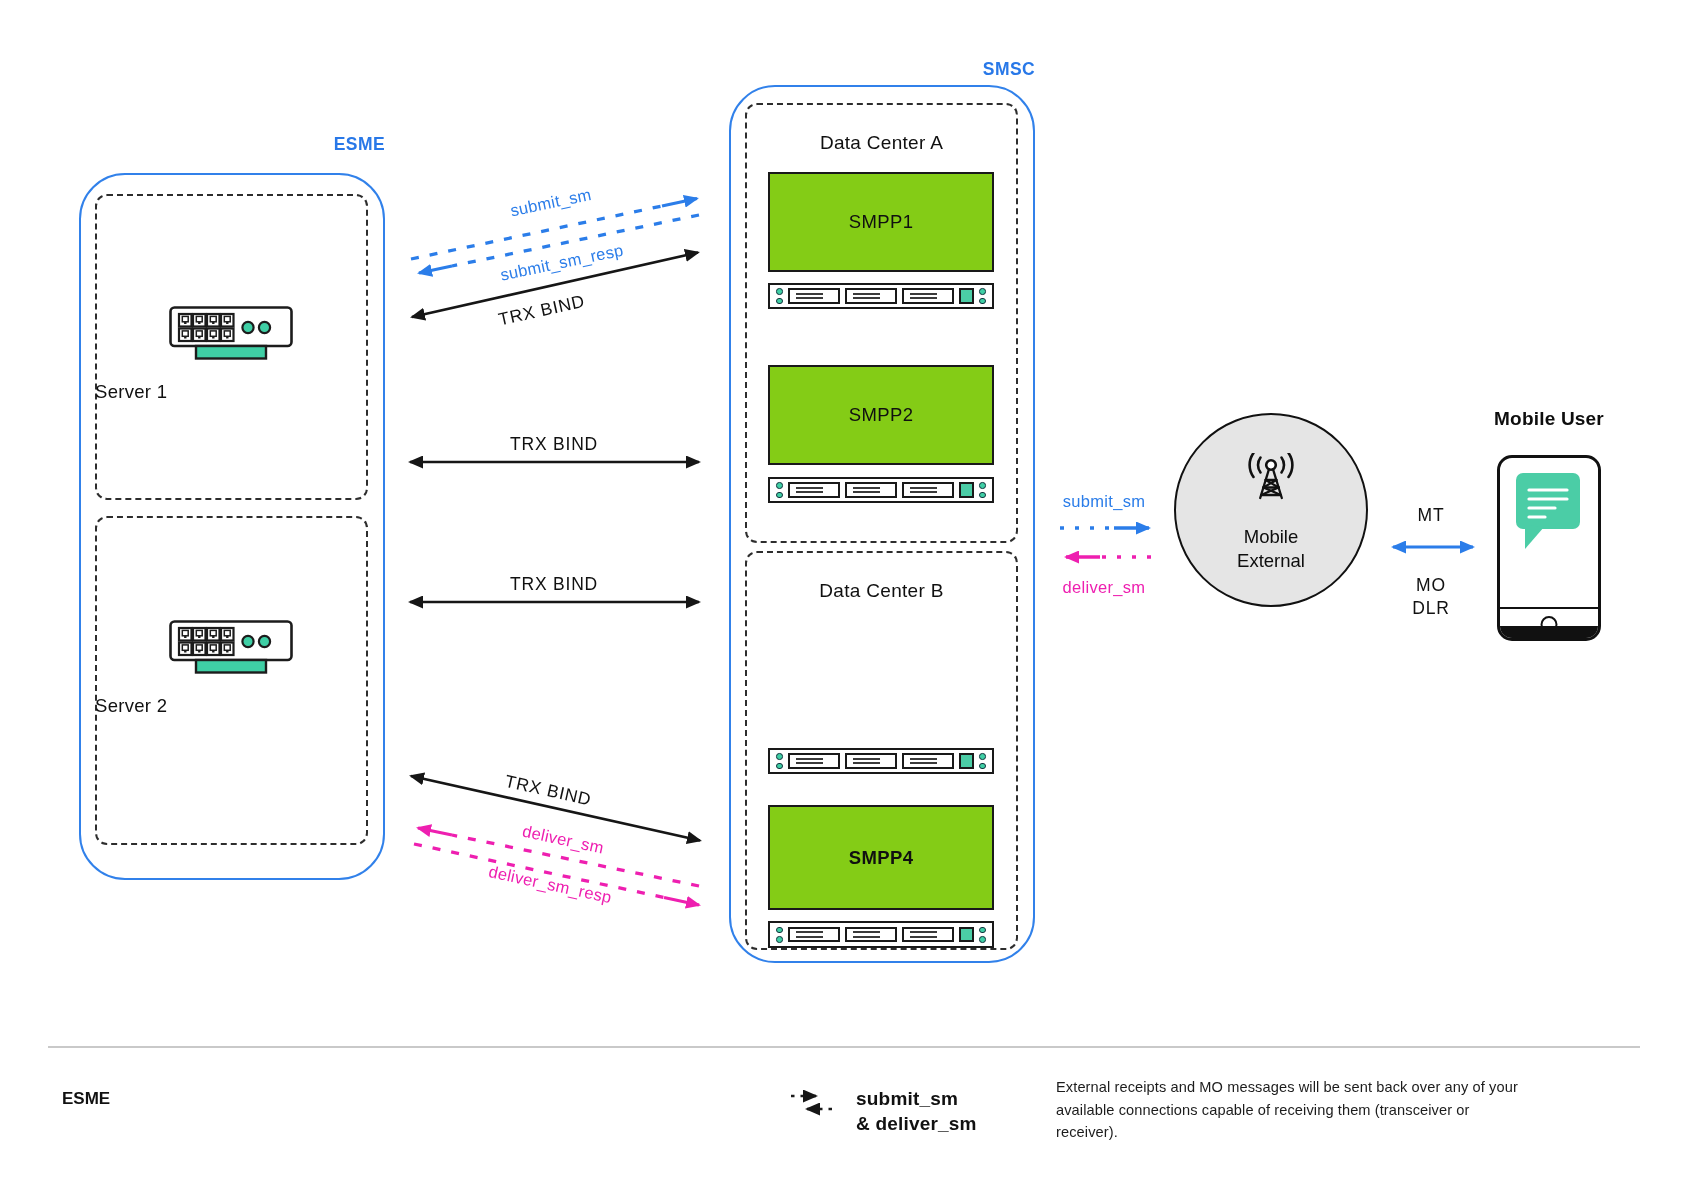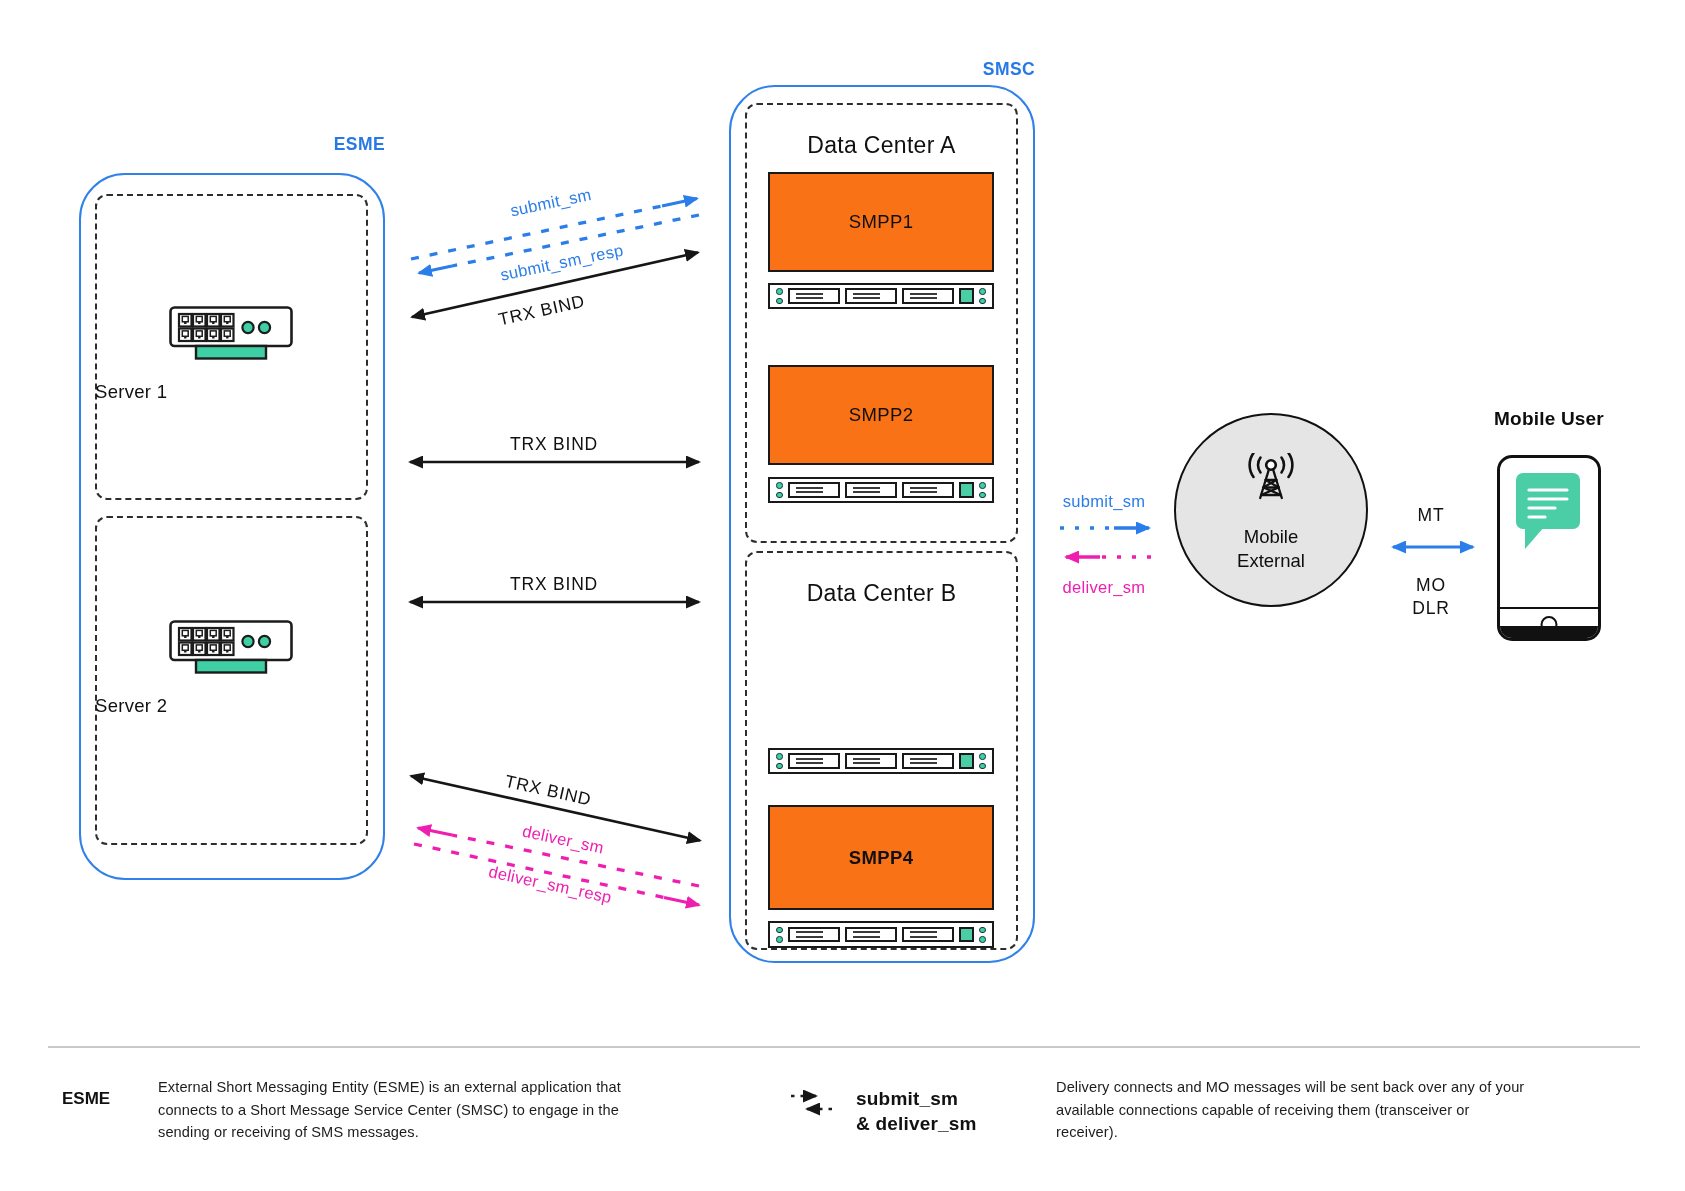--- a/index.html
+++ b/index.html
@@ -4,23 +4,23 @@
 <style>
   html,body{margin:0;padding:0;background:#fff;}
   #canvas{
     position:relative;width:1685px;height:1191px;background:#fff;overflow:hidden;
     font-family:"Liberation Sans",sans-serif;color:#161616;
   }
   .abs{position:absolute;box-sizing:border-box;}
   .blue-container{border:2.6px solid #3181ea;border-radius:46px;background:#fff;}
   .dashed-box{border:2.2px dashed #2d2d2d;border-radius:12px;background:#fff;}
   .group-title{font-size:17.5px;font-weight:700;color:#2878e8;text-align:right;letter-spacing:.4px;}
-  .dc-title{font-size:23px;font-weight:500;color:#101010;text-align:center;letter-spacing:.3px;}
+  .dc-title{font-size:19px;font-weight:500;color:#101010;text-align:center;letter-spacing:.3px;}
   .solid-box{
-    border:2.3px solid #191919;background:#f97316;display:flex;align-items:center;justify-content:center;
+    border:2.3px solid #191919;background:#84cc16;display:flex;align-items:center;justify-content:center;
     font-size:18.5px;font-weight:500;color:#101010;letter-spacing:.4px;
   }
   .node-label{font-size:18.5px;font-weight:500;color:#101010;text-align:left;letter-spacing:.3px;}
   
   .rack{border:2.3px solid #191919;background:#fff;display:flex;align-items:center;justify-content:space-between;padding:0 6px;}
   .rack .dots{display:flex;flex-direction:column;gap:3px;}
   .rack .dot{width:6.5px;height:6.5px;border-radius:50%;border:1.7px solid #11333c;background:#3fcfa5;box-sizing:border-box;}
   .rack .unit{width:52px;height:15.5px;border:2.2px solid #191919;display:flex;flex-direction:column;justify-content:center;gap:2.6px;padding-left:6px;box-sizing:border-box;background:#fff;}
   .rack .unit i{display:block;height:2.2px;background:#3a3a3a;width:27px;}
   .rack .gsq{width:15.5px;height:15.5px;border:2.2px solid #191919;background:#4bcda6;box-sizing:border-box;}
@@ -306,29 +306,28 @@
     <path d="M1393 547 L1473 547" stroke="#2b7de9" stroke-width="3.2" fill="none" marker-start="url(#mb)" marker-end="url(#mb)"></path>
     <text class="flow-label-lg" x="1431" y="521" fill="#111" text-anchor="middle">MT</text>
     <text class="flow-label-lg" x="1431" y="591" fill="#111" text-anchor="middle">MO</text>
     <text class="flow-label-lg" x="1431" y="614" fill="#111" text-anchor="middle">DLR</text>
   </svg>
 
   <div class="abs divider" style="left:48px;top:1046px;width:1592px;height:0;"></div>
 
   <div class="abs foot-term" style="left:62px;top:1089px;">ESME</div>
 
-  <div class="abs foot-text" style="left:158px;top:1076px;width:490px;">External Short Messaging Entity (ESME) is an external application that connects to a Short Message Service Center (SMSC) to engage in the sending or receiving of SMS messages.</div>
 
   <svg class="abs" style="left:786px;top:1088px;" width="54" height="32" viewBox="0 0 54 32">
     <path d="M5 8 L18 8" stroke="#1c1c1c" stroke-width="2.6" stroke-dasharray="3.5 6" fill="none"></path>
     <path d="M20 8 L30 8" stroke="#1c1c1c" stroke-width="2.6" fill="none" marker-end="url(#mk)"></path>
     <path d="M46 21 L33 21" stroke="#1c1c1c" stroke-width="2.6" stroke-dasharray="3.5 6" fill="none"></path>
     <path d="M31 21 L21 21" stroke="#1c1c1c" stroke-width="2.6" fill="none" marker-end="url(#mk)"></path>
   </svg>
 
   <div class="abs legend-label" style="left:856px;top:1087px;">
     <div>submit_sm</div>
     <div>&amp; deliver_sm</div>
   </div>
 
-  <div class="abs foot-text" style="left:1056px;top:1076px;width:478px;">Delivery connects and MO messages will be sent back over any of your available connections capable of receiving them (transceiver or receiver).</div>
+  <div class="abs foot-text" style="left:1056px;top:1076px;width:478px;">External receipts and MO messages will be sent back over any of your available connections capable of receiving them (transceiver or receiver).</div>
 
 </div>
 
 </body></html>

